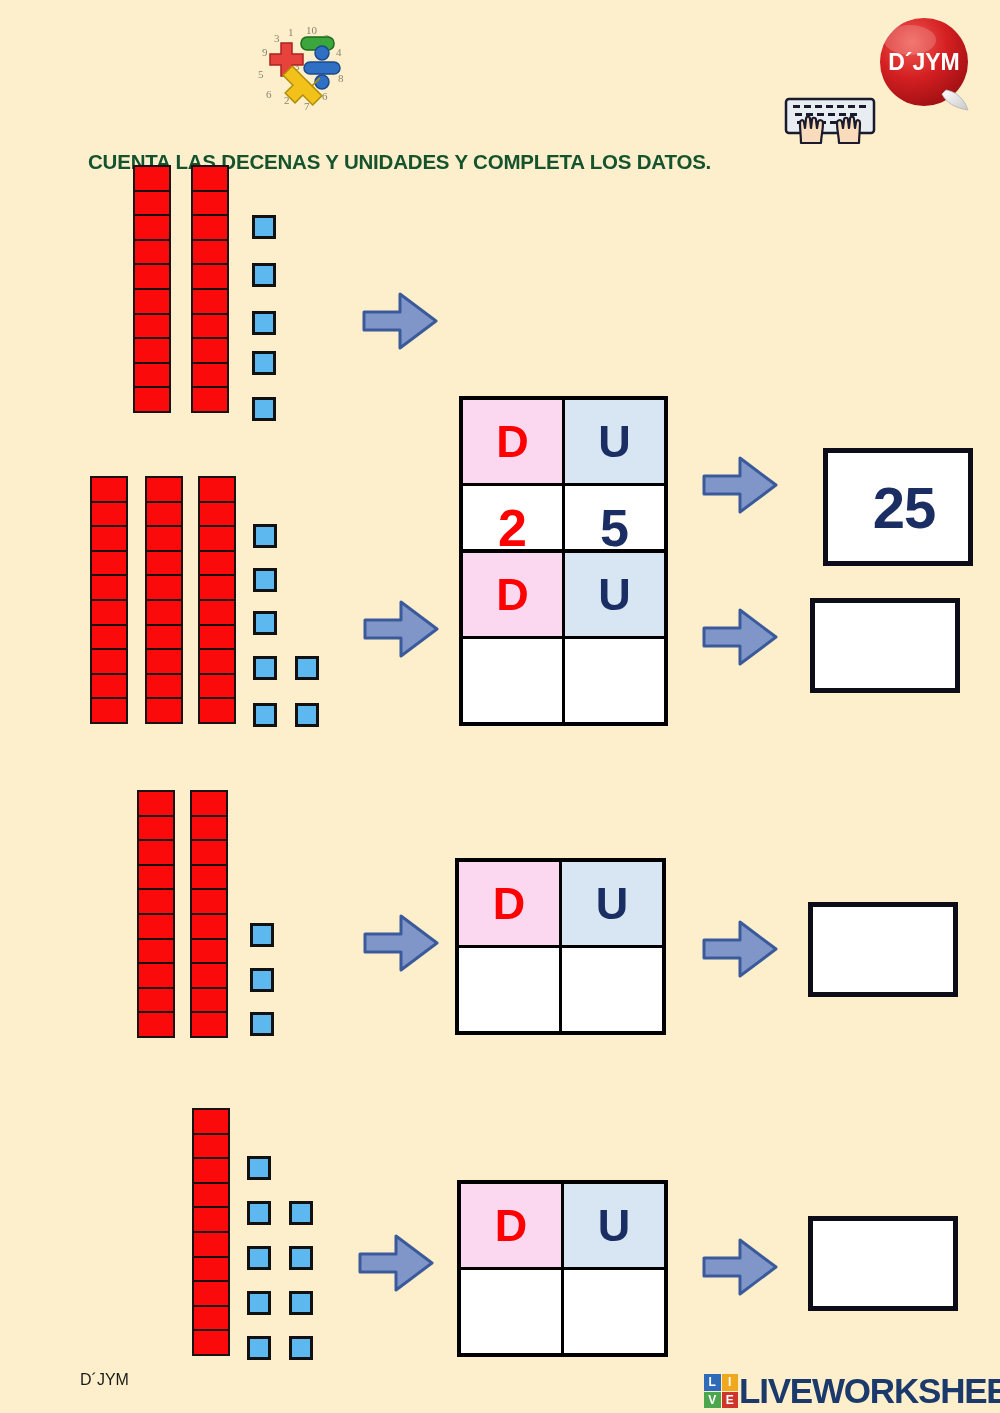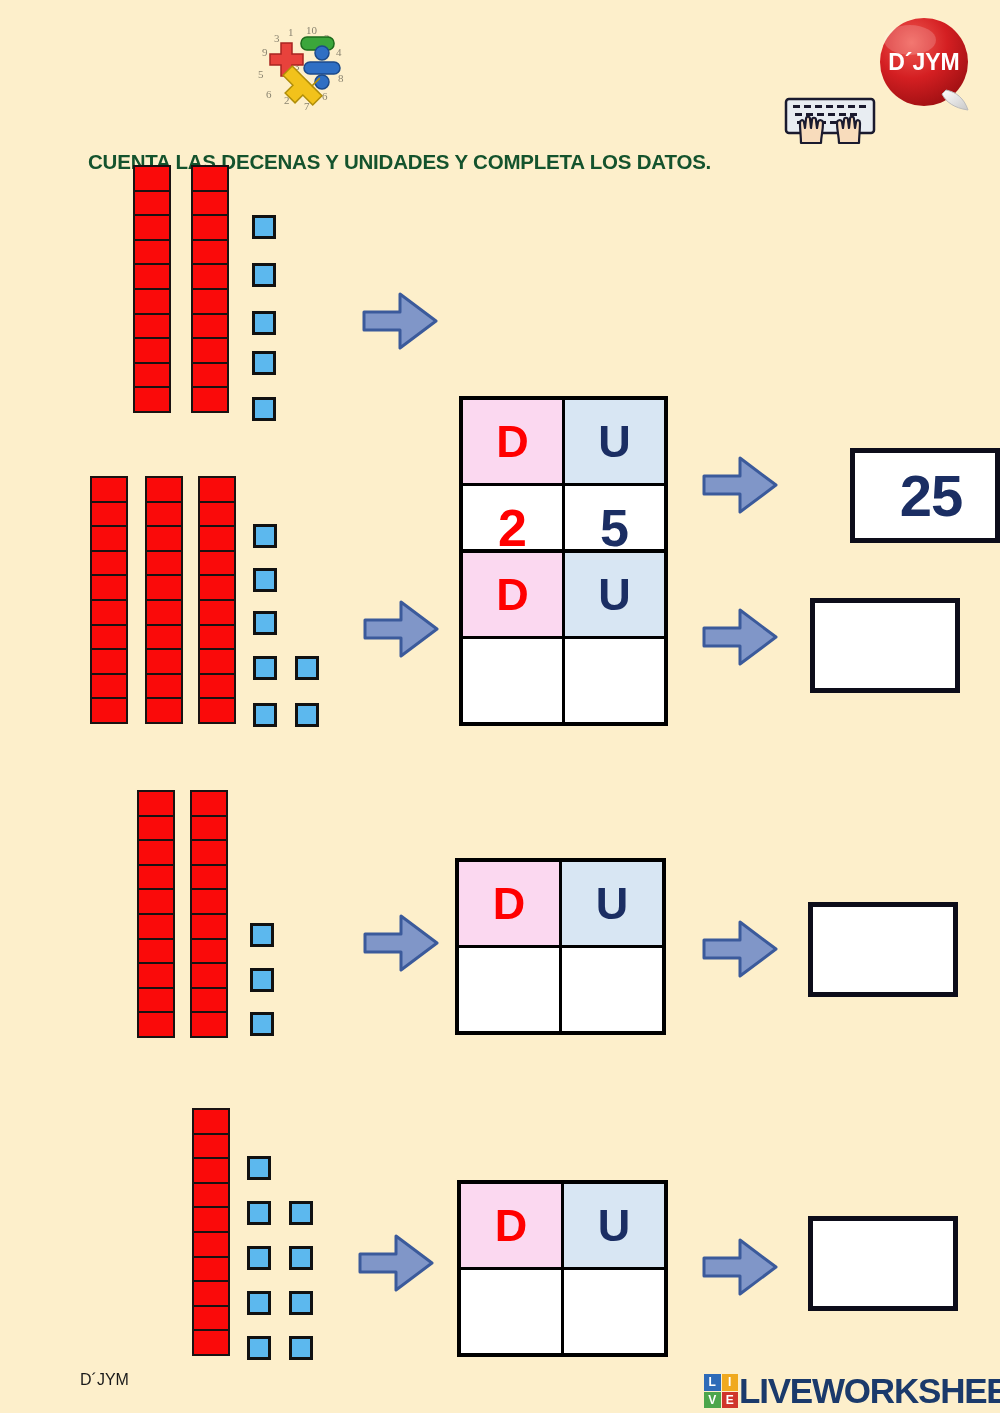--- a/index.html
+++ b/index.html
@@ -336,21 +336,21 @@
     <div class="du-cell du-val-d">2</div>
     <div class="du-cell du-val-u">5</div>
   </div>
 
   <div class="arrow" style="left:702px; top:289px;">
     <svg viewBox="0 0 76 62" width="76" height="62">
       <path d="M2 22h36V4l36 27-36 27V40H2z" fill="#8096C8" stroke="#3B5A9B" stroke-width="3" stroke-linejoin="round"></path>
     </svg>
   </div>
 
-  <div class="answer-box" style="left:850px; top:283px; width:150px; height:95px;padding-left:12px;">25</div>
+  <div class="answer-box" style="left:823px; top:283px; width:150px; height:118px;padding-left:12px;">25</div>
 </div>
 
 <div class="row" id="row-2" style="top:476px; height:250px;">
   <div class="blocks-area">
     <div class="rod" style="left:90px; top:0px; height:248px;">
       <div class="rod-cell"></div>
         <div class="rod-cell"></div>
         <div class="rod-cell"></div>
         <div class="rod-cell"></div>
         <div class="rod-cell"></div>

